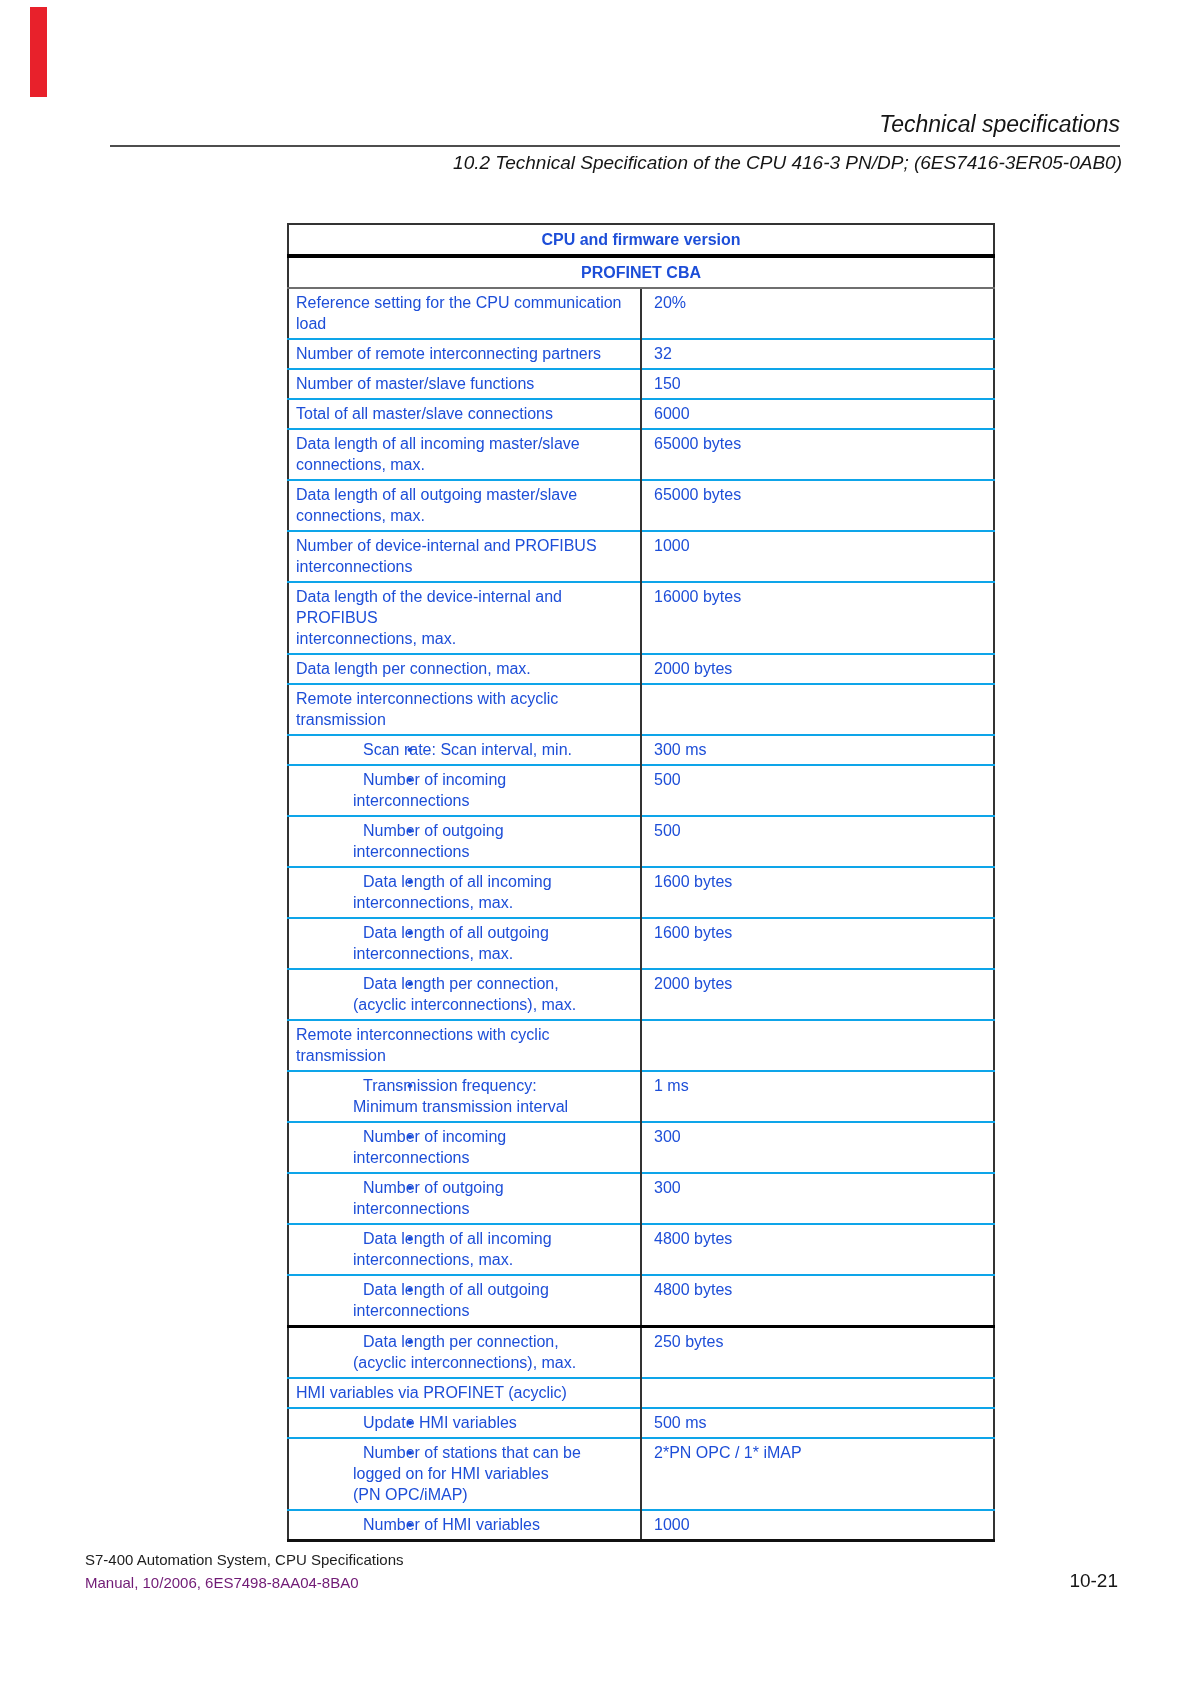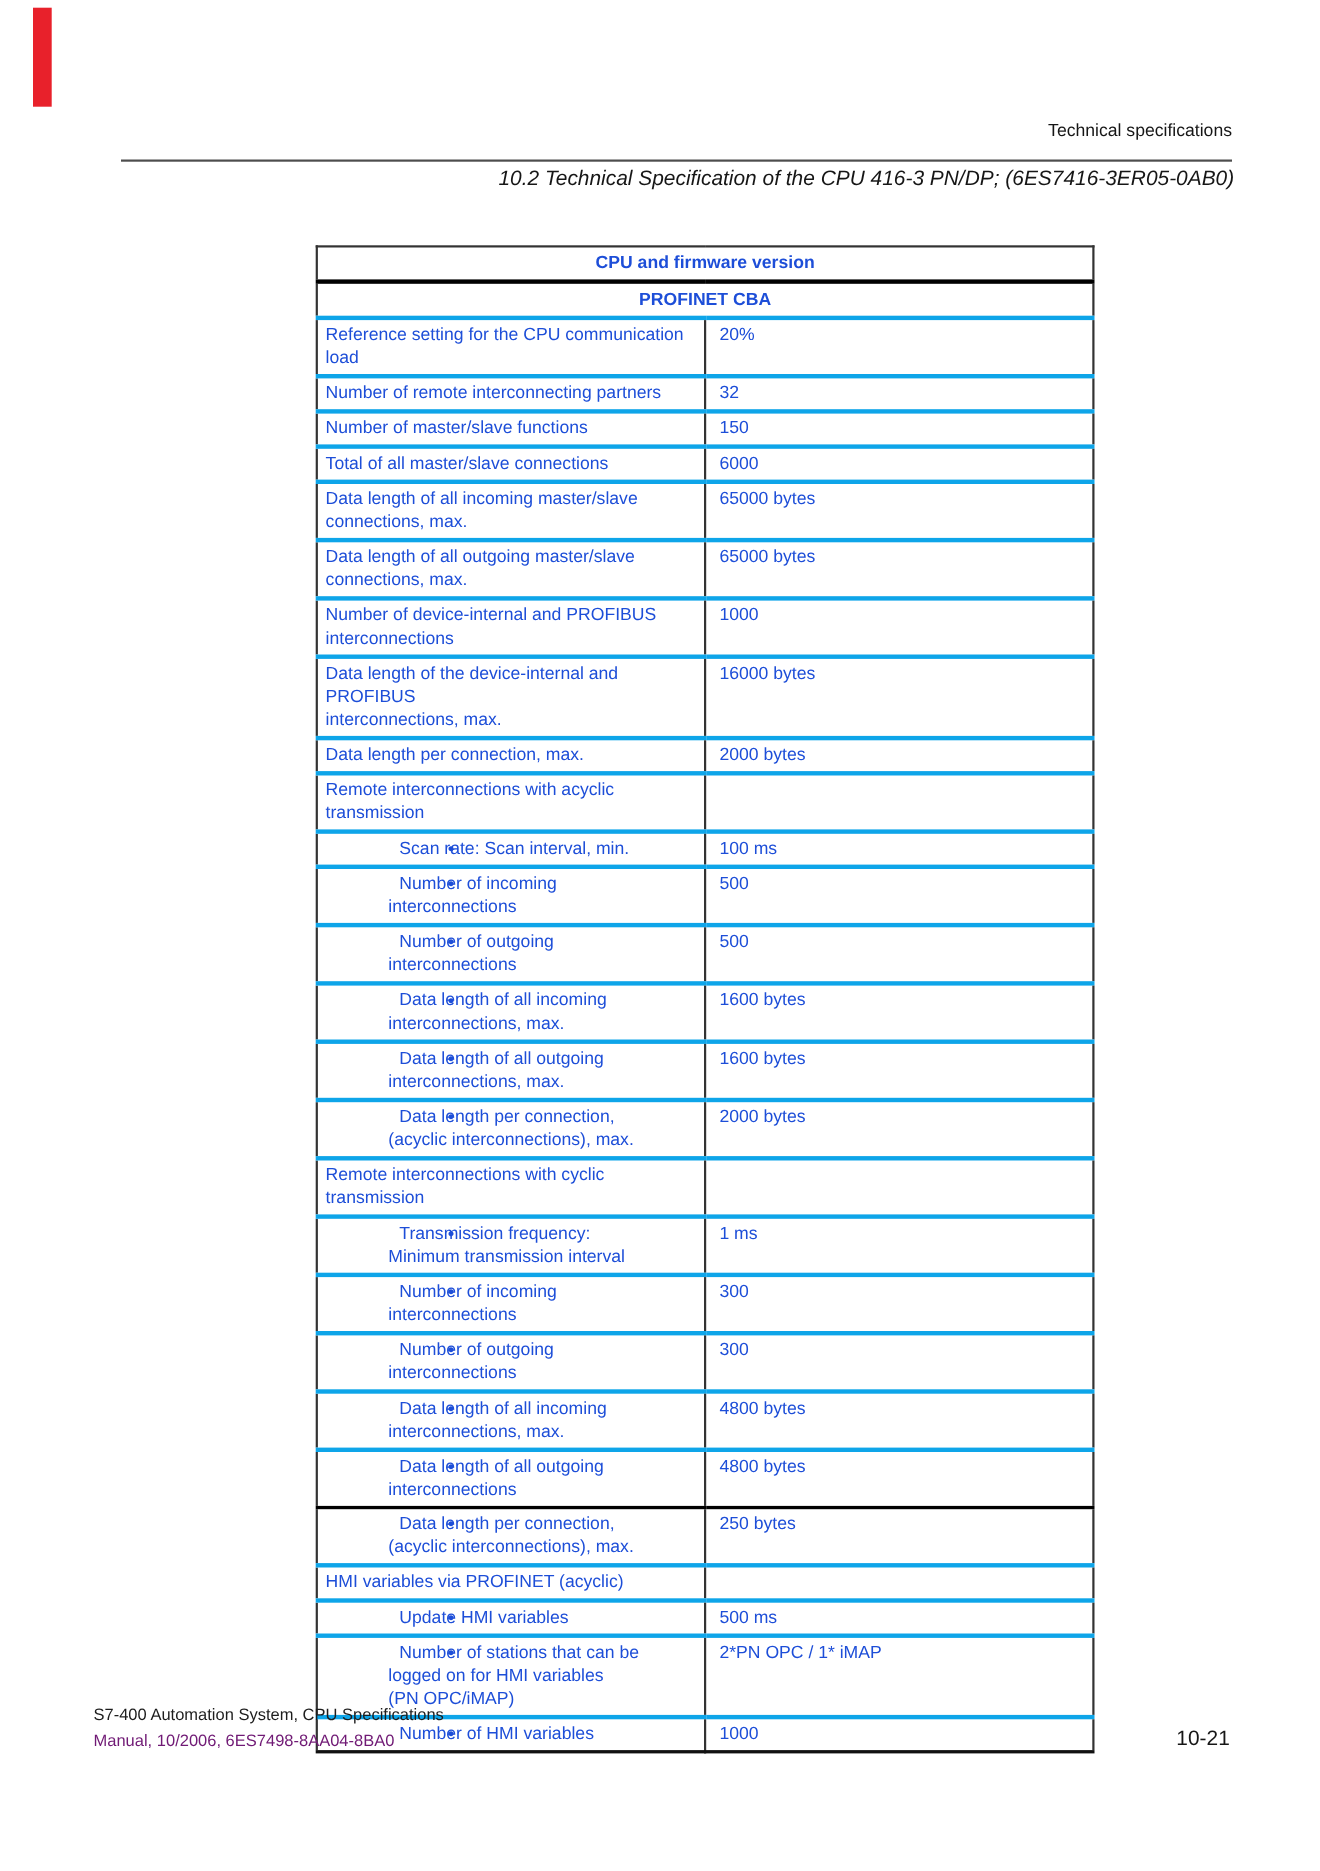--- a/index.html
+++ b/index.html
@@ -14,21 +14,21 @@
 
   
   .red-marker {
     position:absolute; left:30px; top:7px;
     width:17px; height:90px;
   }
 
   
   .running-title {
     position:absolute; top:111px; right:80px;
-    font-size:16px; color:#161616;
+    font-style:italic; font-size:23px; color:#161616;
     white-space:nowrap;
   }
   .header-rule {
     position:absolute; top:145px; left:110px; right:80px;
     height:2px; background:#4d4d4d;
   }
   .section-title {
     position:absolute; top:152px; right:78px;
     font-style:italic; font-size:19px; color:#161616;
     white-space:nowrap;
@@ -49,21 +49,21 @@
     padding:4px 6px;
     border-bottom:4px solid #000000;
   }
   table.spec th.t2 {
     font-weight:bold; font-size:16px; text-align:center;
     padding:4px 6px;
     border-bottom:2px solid #6f6f6f;
   }
   table.spec td {
     vertical-align:top;
-    border-top:4px solid #0ea5e9;
+    border-top:2px solid #0ea5e9;
   }
   table.spec tr.thick td { border-top:3px solid #000000; }
   td.lbl {
     width:411px;
     padding:3px 8px 4px 7px;
     white-space:pre-line;
     position:relative;
   }
   td.lbl.bullet {
     padding-left:64px;
@@ -151,21 +151,21 @@
             <td class="lbl">Data length per connection, max.</td>
             <td class="val">2000 bytes</td>
           </tr>
           <tr>
             <td class="lbl">Remote interconnections with acyclic
 transmission</td>
             <td class="val"></td>
           </tr>
           <tr>
             <td class="lbl bullet">Scan rate: Scan interval, min.</td>
-            <td class="val">100 ms</td>
+            <td class="val">300 ms</td>
           </tr>
           <tr>
             <td class="lbl bullet">Number of incoming
 interconnections</td>
             <td class="val">500</td>
           </tr>
           <tr>
             <td class="lbl bullet">Number of outgoing
 interconnections</td>
             <td class="val">500</td>

